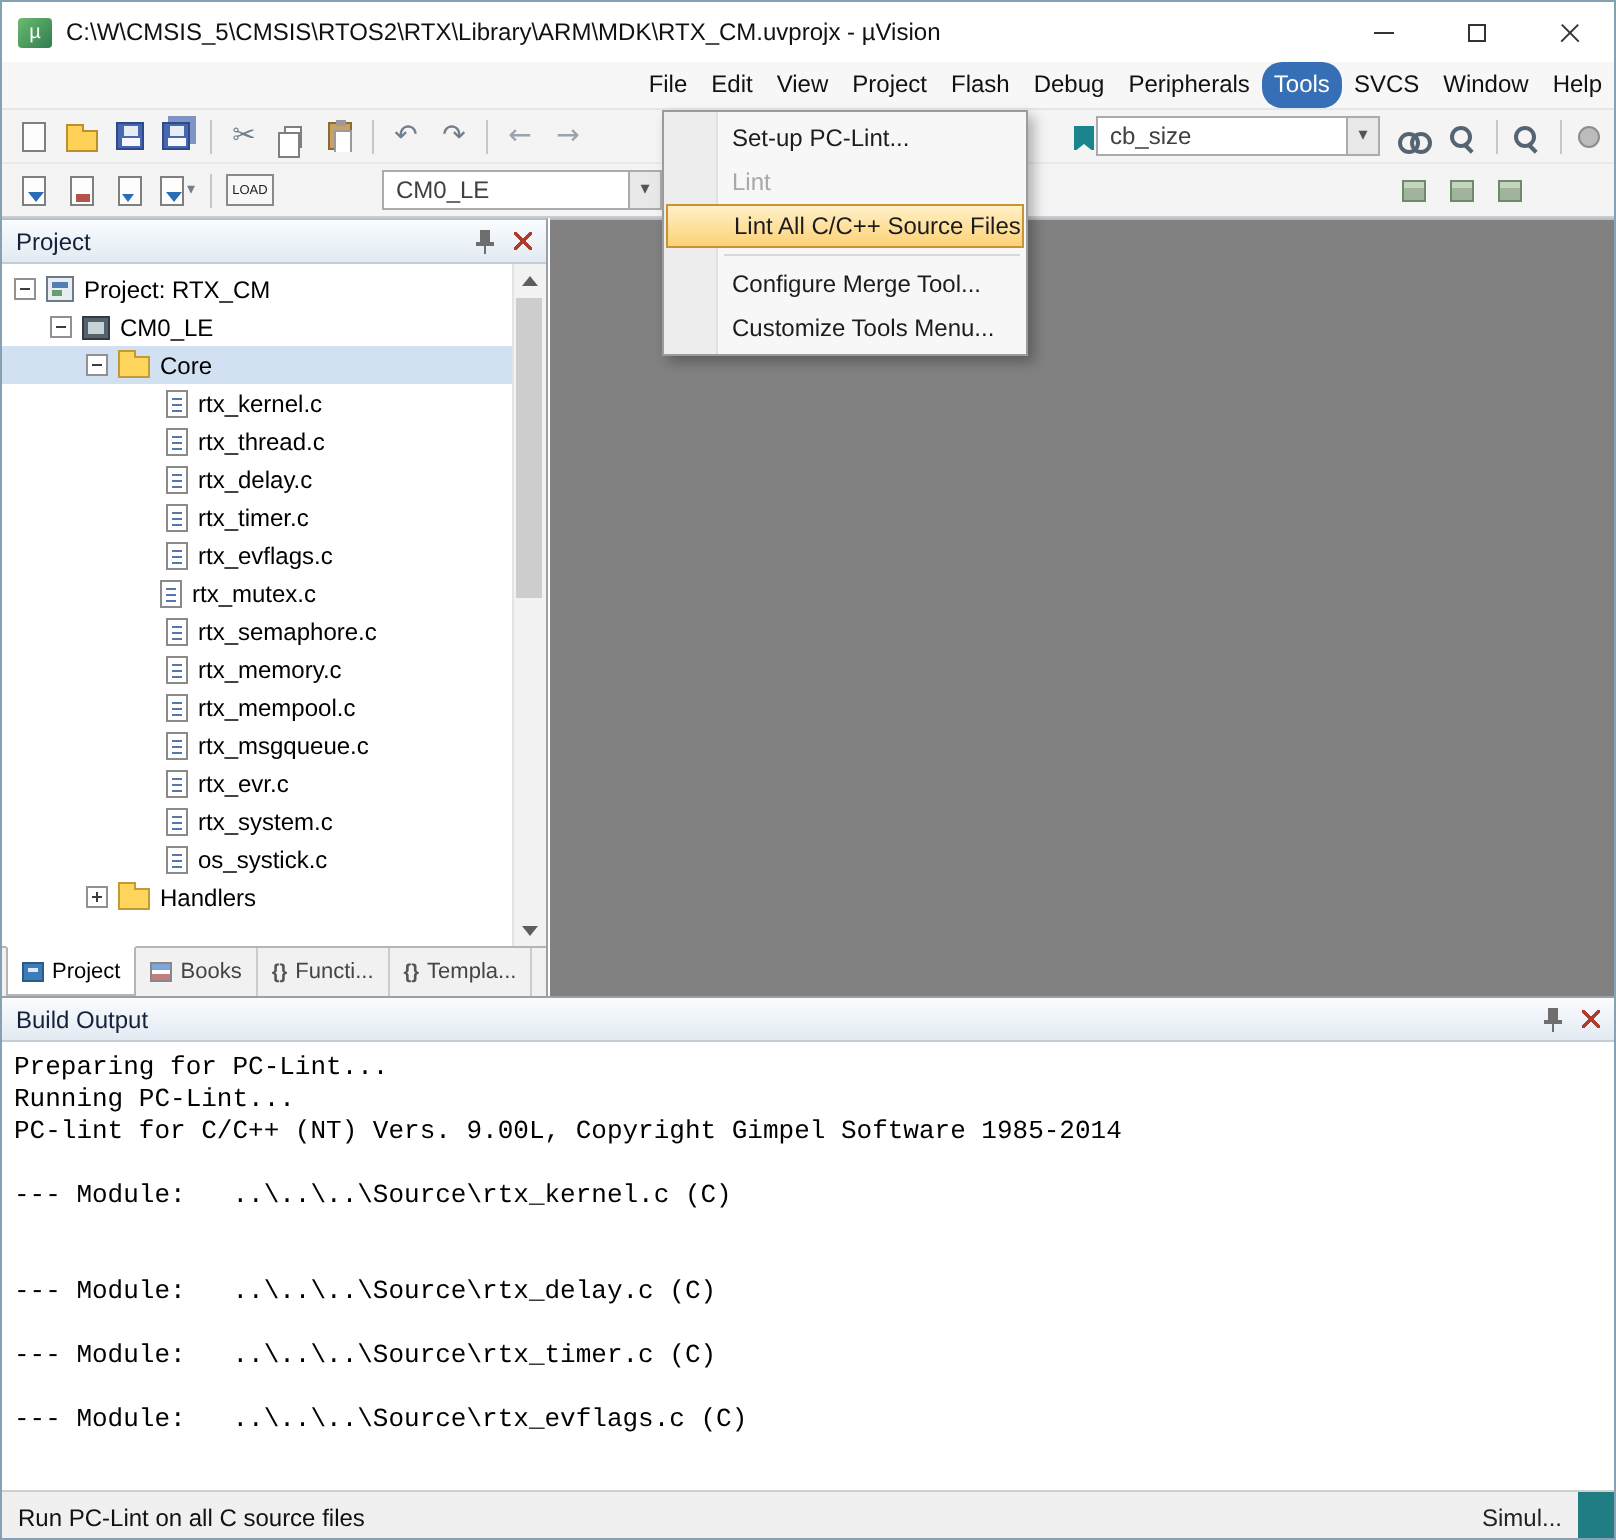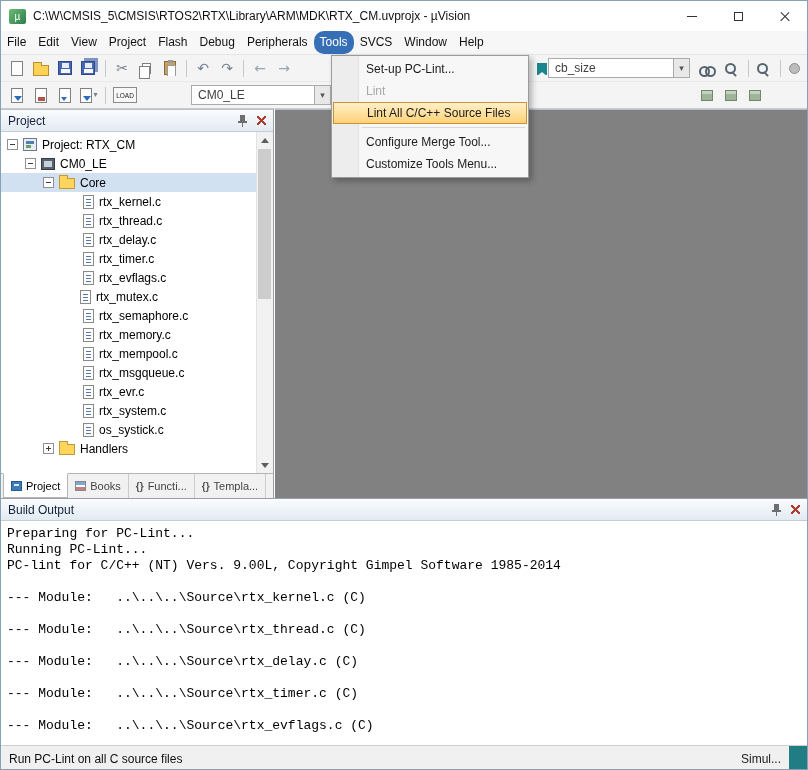--- a/index.html
+++ b/index.html
@@ -14,21 +14,21 @@
   .win-controls { margin-left:auto; display:flex; height:100%; }
   .win-btn { width:46px; height:100%; display:flex; align-items:center; justify-content:center; }
   .glyph-min { width:10px; height:1px; background:#333; }
   .glyph-max { width:9px; height:9px; border:1px solid #333; }
   .glyph-close { position:relative; width:11px; height:11px; }
   .glyph-close::before,.glyph-close::after { content:""; position:absolute; top:5px; left:0; width:12px; height:1.4px; background:#333; }
   .glyph-close::before { transform:rotate(45deg); }
   .glyph-close::after { transform:rotate(-45deg); }
 
   
-  .menubar { position:absolute; top:30px; left:0; right:0; height:24px; background:#f7f7f7; border-bottom:1px solid #e6e6e6; display:flex; align-items:stretch; }
+  .menubar { position:absolute; top:30px; left:0; right:0; height:24px; background:#f7f7f7; border-bottom:1px solid #e6e6e6; display:flex; align-items:stretch;justify-content:flex-end; }
   .menu-top { padding:0 6px; line-height:23px; color:#111; cursor:default; }
   .menu-top.active { background:#366fb5; color:#fff;border-radius:10px; }
 
   
   .toolbar { position:absolute; left:0; right:0; height:27px; background:#f4f4f4; }
   .toolbar1 { top:54px; border-bottom:1px solid #e9e9e9; }
   .toolbar2 { top:81px; border-bottom:1px solid #c9cdd2; }
   .tb-flow { display:flex; align-items:center; height:100%; padding-left:4px; }
   .tbtn { width:24px; height:23px; display:flex; align-items:center; justify-content:center; position:relative; flex:none; }
   .tbtn.abs { position:absolute; top:2px; }
@@ -66,21 +66,21 @@
   .ic-load span { font-size:6.5px; color:#222; letter-spacing:0; }
   .ic-cube { width:12px; height:11px; background:#9fb49b; border:1px solid #6f8a6b; }
   .ic-cube::before { content:""; position:absolute; top:0; left:0; right:0; height:3px; background:#c4d4c0; }
 
   .combo { position:absolute; top:3px; height:20px; background:#fff; border:1px solid #ababab; display:flex; align-items:center; }
   .combo-txt { padding:0 6px; font-size:12px; color:#404040; white-space:nowrap; overflow:hidden; }
   .combo-arrow { margin-left:auto; width:16px; height:100%; background:#e8e8e8; border-left:1px solid #ababab; display:flex; align-items:center; justify-content:center; flex:none; }
   .combo-arrow .g { font-size:9px; color:#555; }
 
   
-  .menu-popup { position:absolute; left:330px; top:54px; width:198px; background:#f7f7f7; border:1px solid #9b9b9b; box-shadow:3px 3px 6px rgba(0,0,0,.28); z-index:40; padding:2px 0; }
+  .menu-popup { position:absolute; left:330px; top:54px; width:183px; background:#f7f7f7; border:1px solid #9b9b9b; box-shadow:3px 3px 6px rgba(0,0,0,.28); z-index:40; padding:2px 0; }
   .menu-popup::before { content:""; position:absolute; left:0; top:0; bottom:0; width:26px; background:#ededed; border-right:1px solid #e0e0e0; }
   .menu-item { position:relative; height:22px; line-height:22px; padding-left:34px; color:#1c1c1c; white-space:nowrap; }
   .menu-item.disabled { color:#a8a8a8; }
   .menu-item.hl { margin:0 1px; padding-left:33px; line-height:20px; border:1px solid #c89235; background:linear-gradient(#fff0c8,#fdd277); }
   .menu-sep { height:1px; background:#d8d8d8; margin:3px 3px 3px 30px; position:relative; }
 
   
   .project-panel { position:absolute; left:0; top:108px; width:273px; height:389px; background:#fff; border-right:1px solid #9aa0a6; border-top:1px solid #b9bfc5; }
   .editor { position:absolute; left:274px; top:108px; width:534px; height:389px; background:#818181; border-top:1px solid #b9bfc5; }
   .panel-header { position:absolute; top:0; left:0; right:0; height:22px; background:linear-gradient(#fafcfe,#e2eaf2); border-bottom:1px solid #c4cdd6; display:flex; align-items:center; padding:0 4px 0 7px; color:#14213a; }
@@ -421,21 +421,20 @@
           <span class="x-icon"></span>
         </span>
     </div>
     <div class="build-out">
       <div class="out-line">Preparing for PC-Lint...</div>
       <div class="out-line">Running PC-Lint...</div>
       <div class="out-line">PC-lint for C/C++ (NT) Vers. 9.00L, Copyright Gimpel Software 1985-2014</div>
       <div class="out-line"></div>
       <div class="out-line">--- Module:   ..\..\..\Source\rtx_kernel.c (C)</div>
       <div class="out-line"></div>
-      <div class="out-line">--- Module:   ..\..\..\Source\rtx_thread.c (C)</div>
       <div class="out-line"></div>
       <div class="out-line">--- Module:   ..\..\..\Source\rtx_delay.c (C)</div>
       <div class="out-line"></div>
       <div class="out-line">--- Module:   ..\..\..\Source\rtx_timer.c (C)</div>
       <div class="out-line"></div>
       <div class="out-line">--- Module:   ..\..\..\Source\rtx_evflags.c (C)</div>
     </div>
   </div>
 
   <div class="statusbar">

